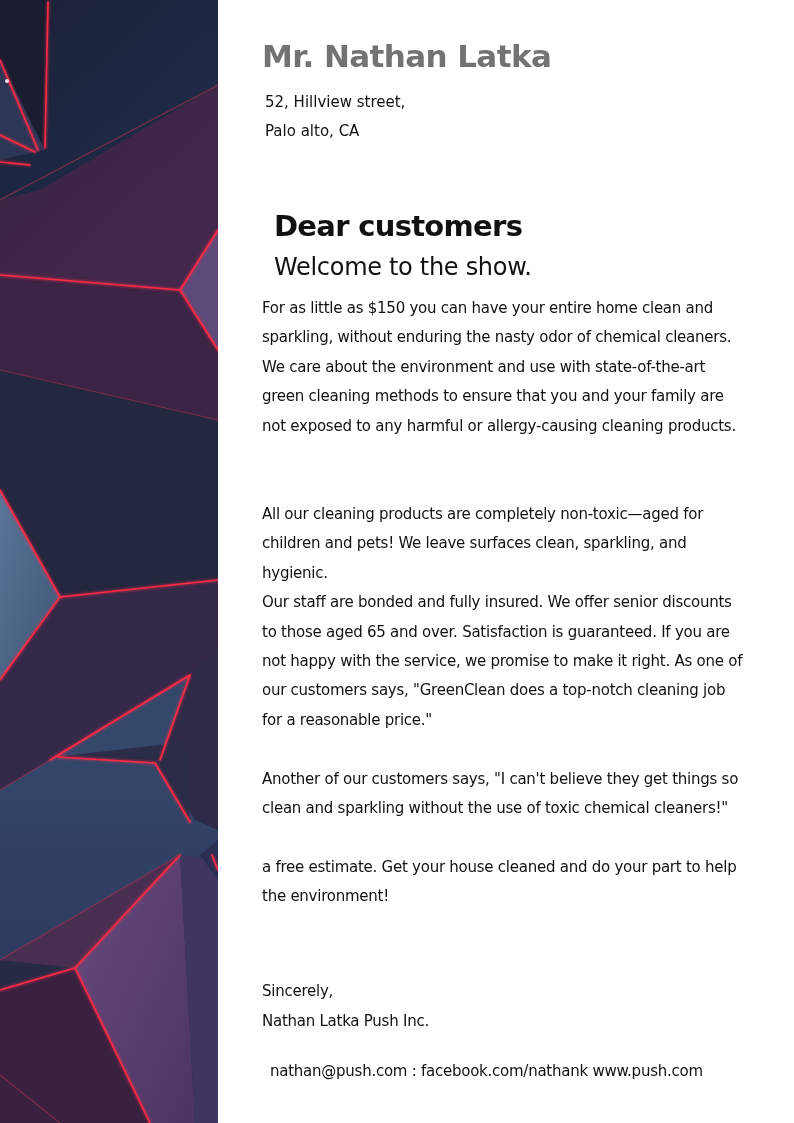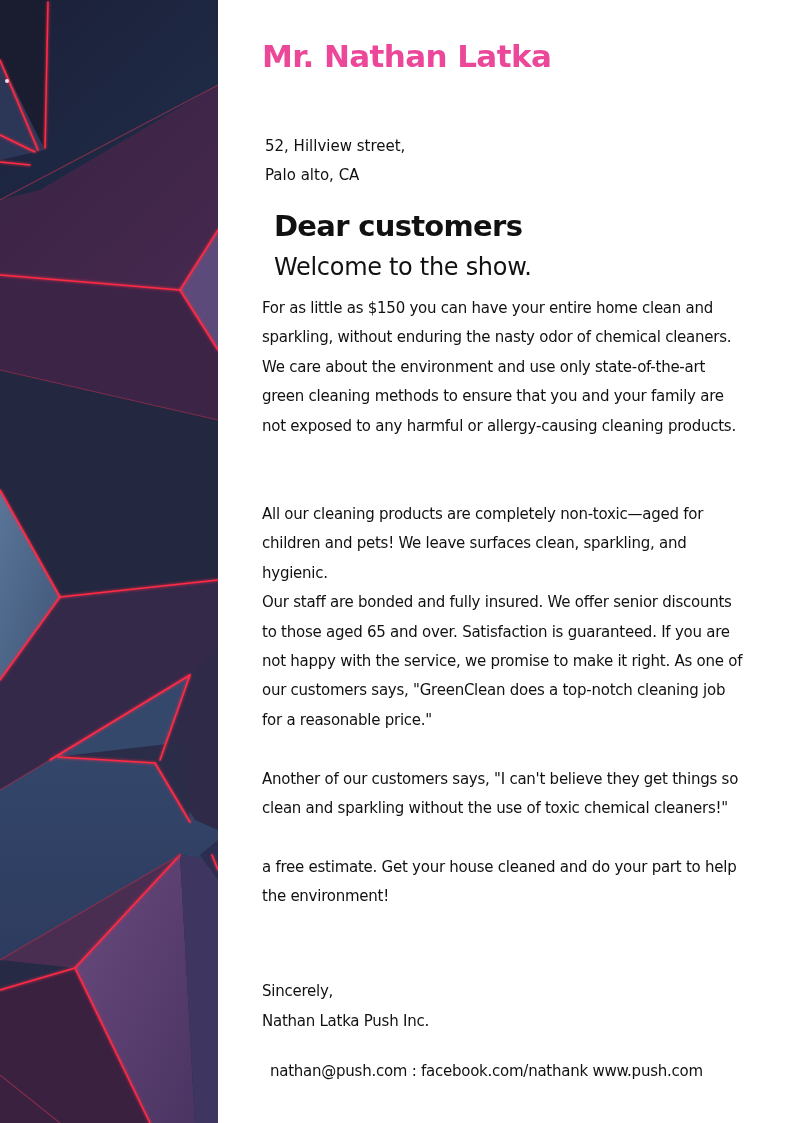--- a/index.html
+++ b/index.html
@@ -37,30 +37,29 @@
     }
     .sender-name {
       position: absolute;
       top: 38px;
       left: 0;
       font-size: 31px;
       font-weight: bold;
       letter-spacing: -0.6px;
       white-space: nowrap;
       margin: 0;
-      color: #ec4899;
+      color: #737373;
     }
     .address {
       position: absolute;
       top: 88px;
       left: 3px;
       font-size: 15px;
       line-height: 29px;
       white-space: nowrap;
-      margin-top: 44px;
     }
     .greeting {
       position: absolute;
       top: 197px;
       left: 0;
       font-size: 29px;
       font-weight: bold;
       letter-spacing: -0.7px;
       white-space: nowrap;
       margin: 12px;
@@ -210,21 +209,21 @@
     <div>52, Hillview street,</div>
     <div>Palo alto, CA</div>
   </div>
 
   <h2 class="greeting">Dear customers</h2>
   <h3 class="subheading">Welcome to the show.</h3>
 
   <p class="body-text p1">
     <span class="line">For as little as $150 you can have your entire home clean and</span>
     <span class="line">sparkling, without enduring the nasty odor of chemical cleaners.</span>
-    <span class="line">We care about the environment and use only state-of-the-art</span>
+    <span class="line">We care about the environment and use with state-of-the-art</span>
     <span class="line">green cleaning methods to ensure that you and your family are</span>
     <span class="line">not exposed to any harmful or allergy-causing cleaning products.</span>
   </p>
 
   <p class="body-text p2">
     <span class="line">All our cleaning products are completely non-toxic—aged for</span>
     <span class="line">children and pets! We leave surfaces clean, sparkling, and</span>
     <span class="line">hygienic.</span>
     <span class="line">Our staff are bonded and fully insured. We offer senior discounts</span>
     <span class="line">to those aged 65 and over. Satisfaction is guaranteed. If you are</span>

